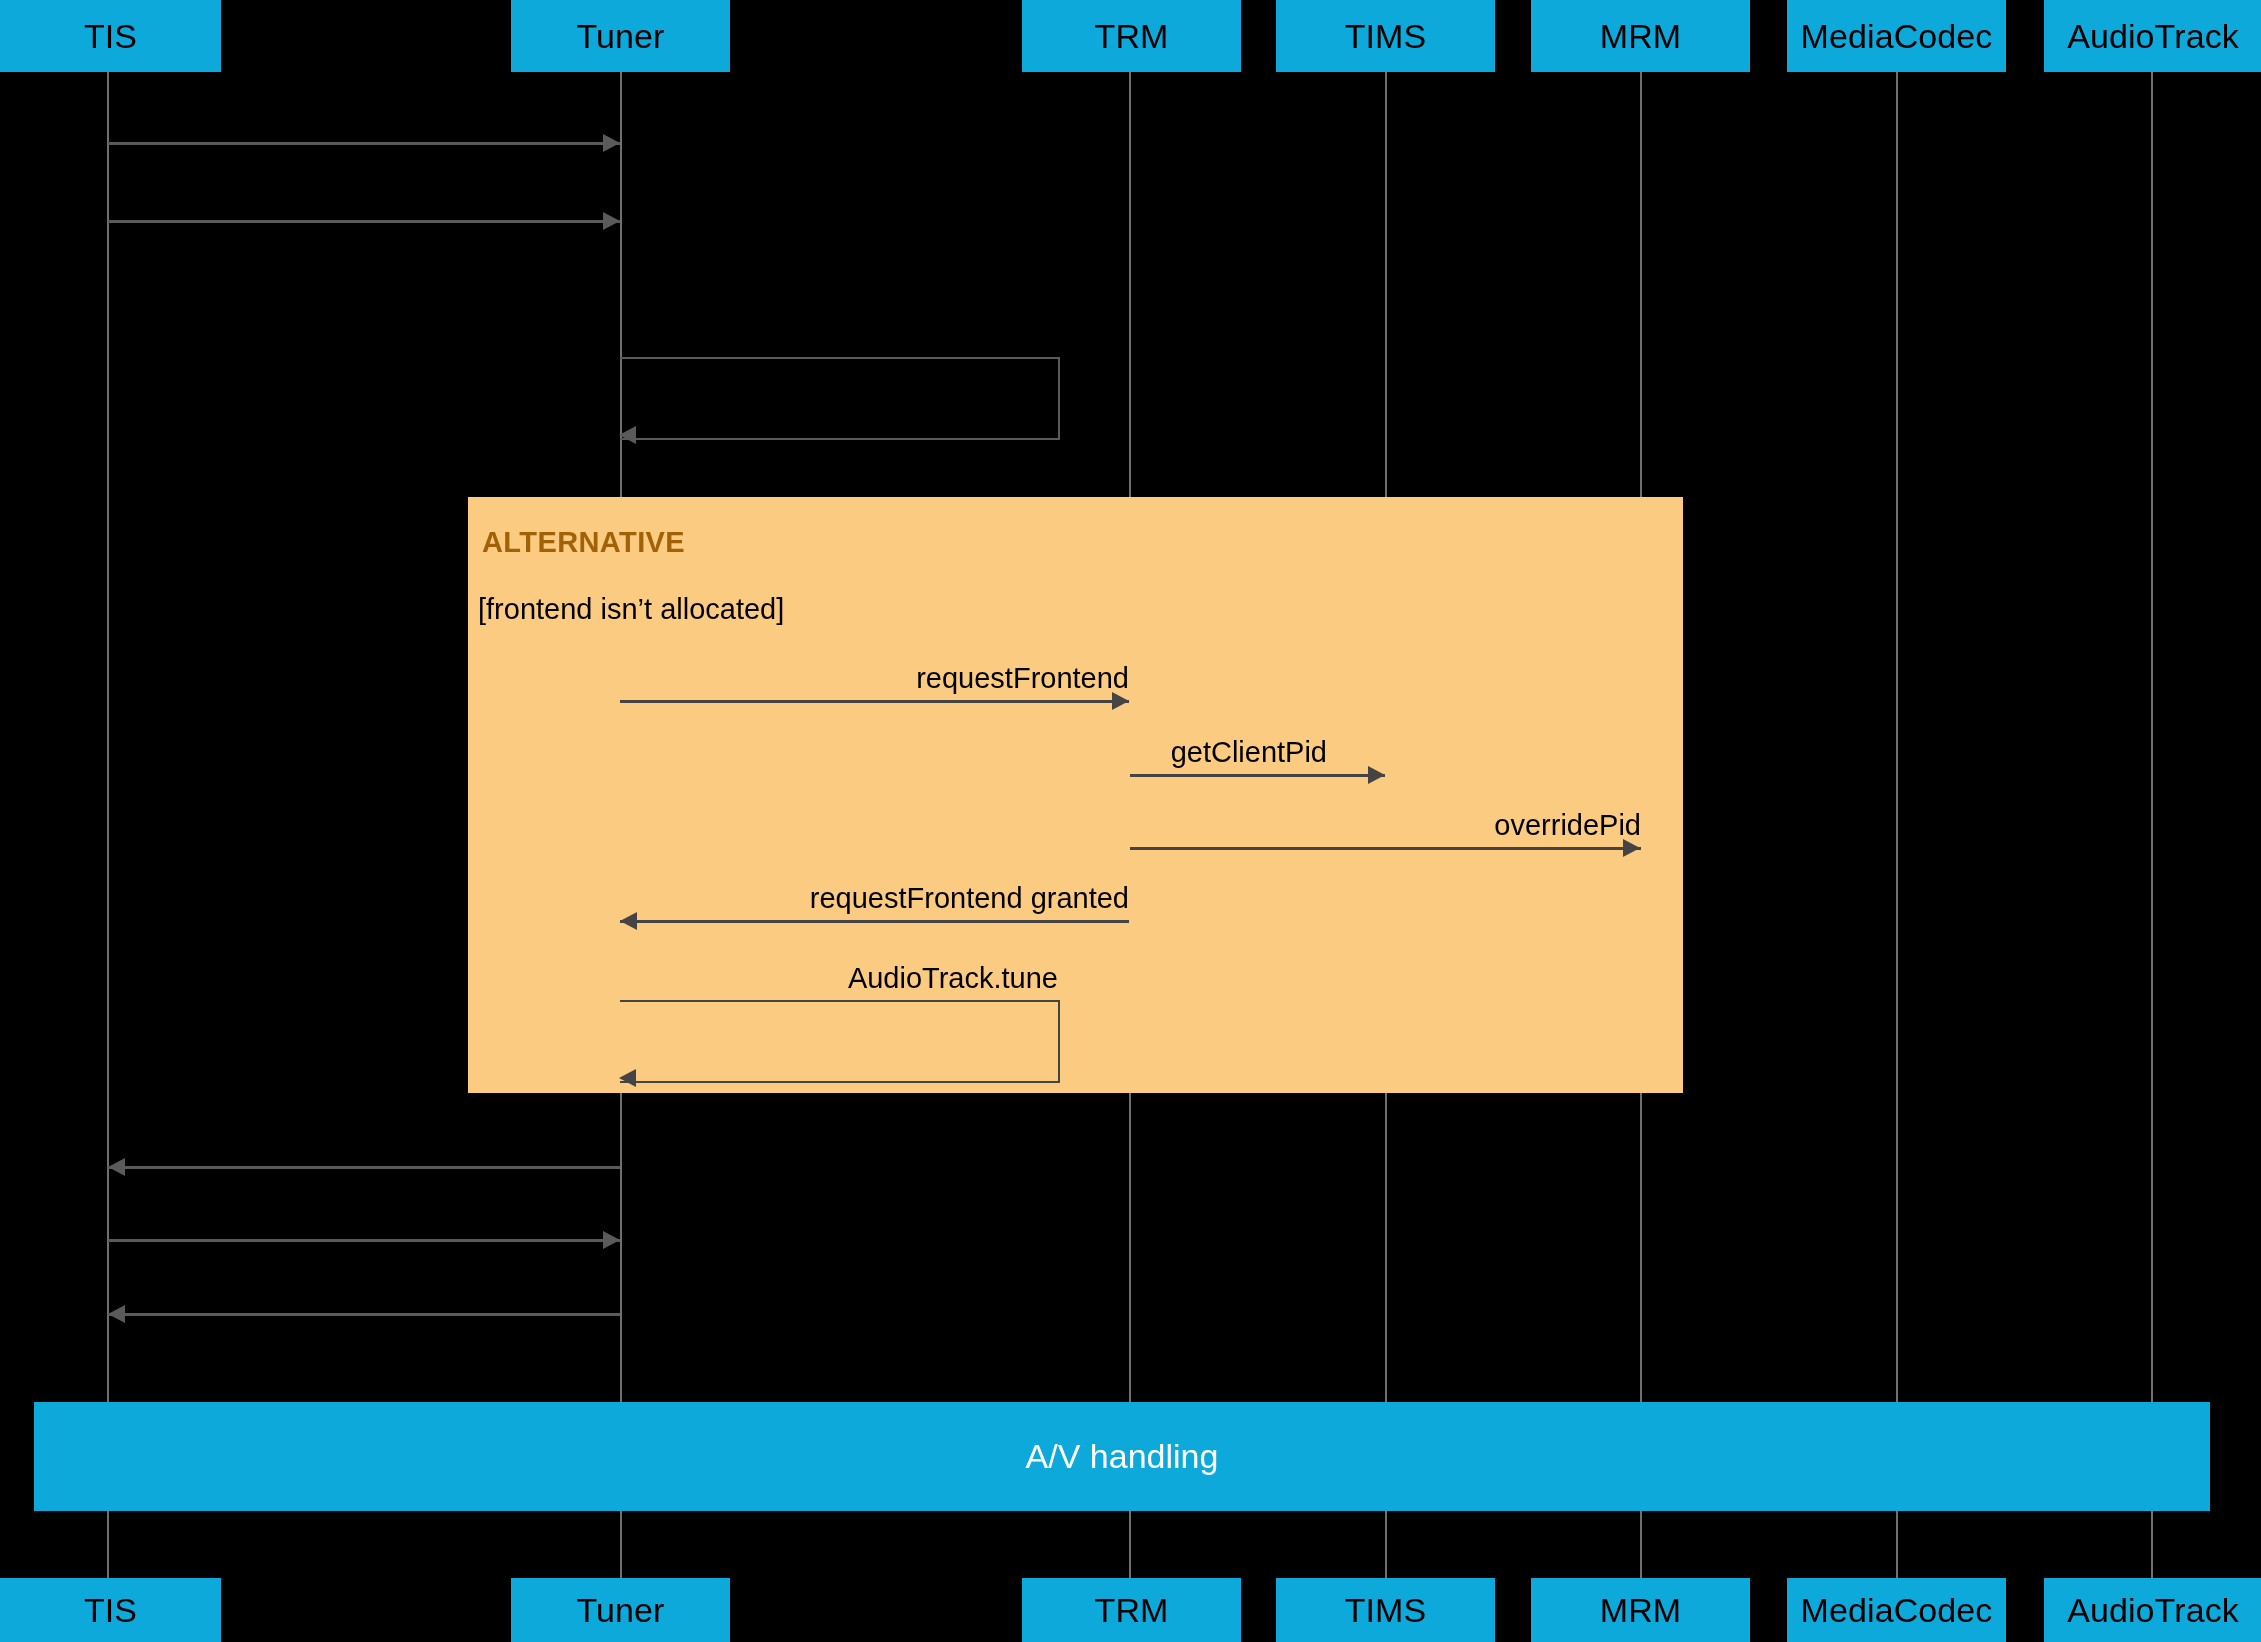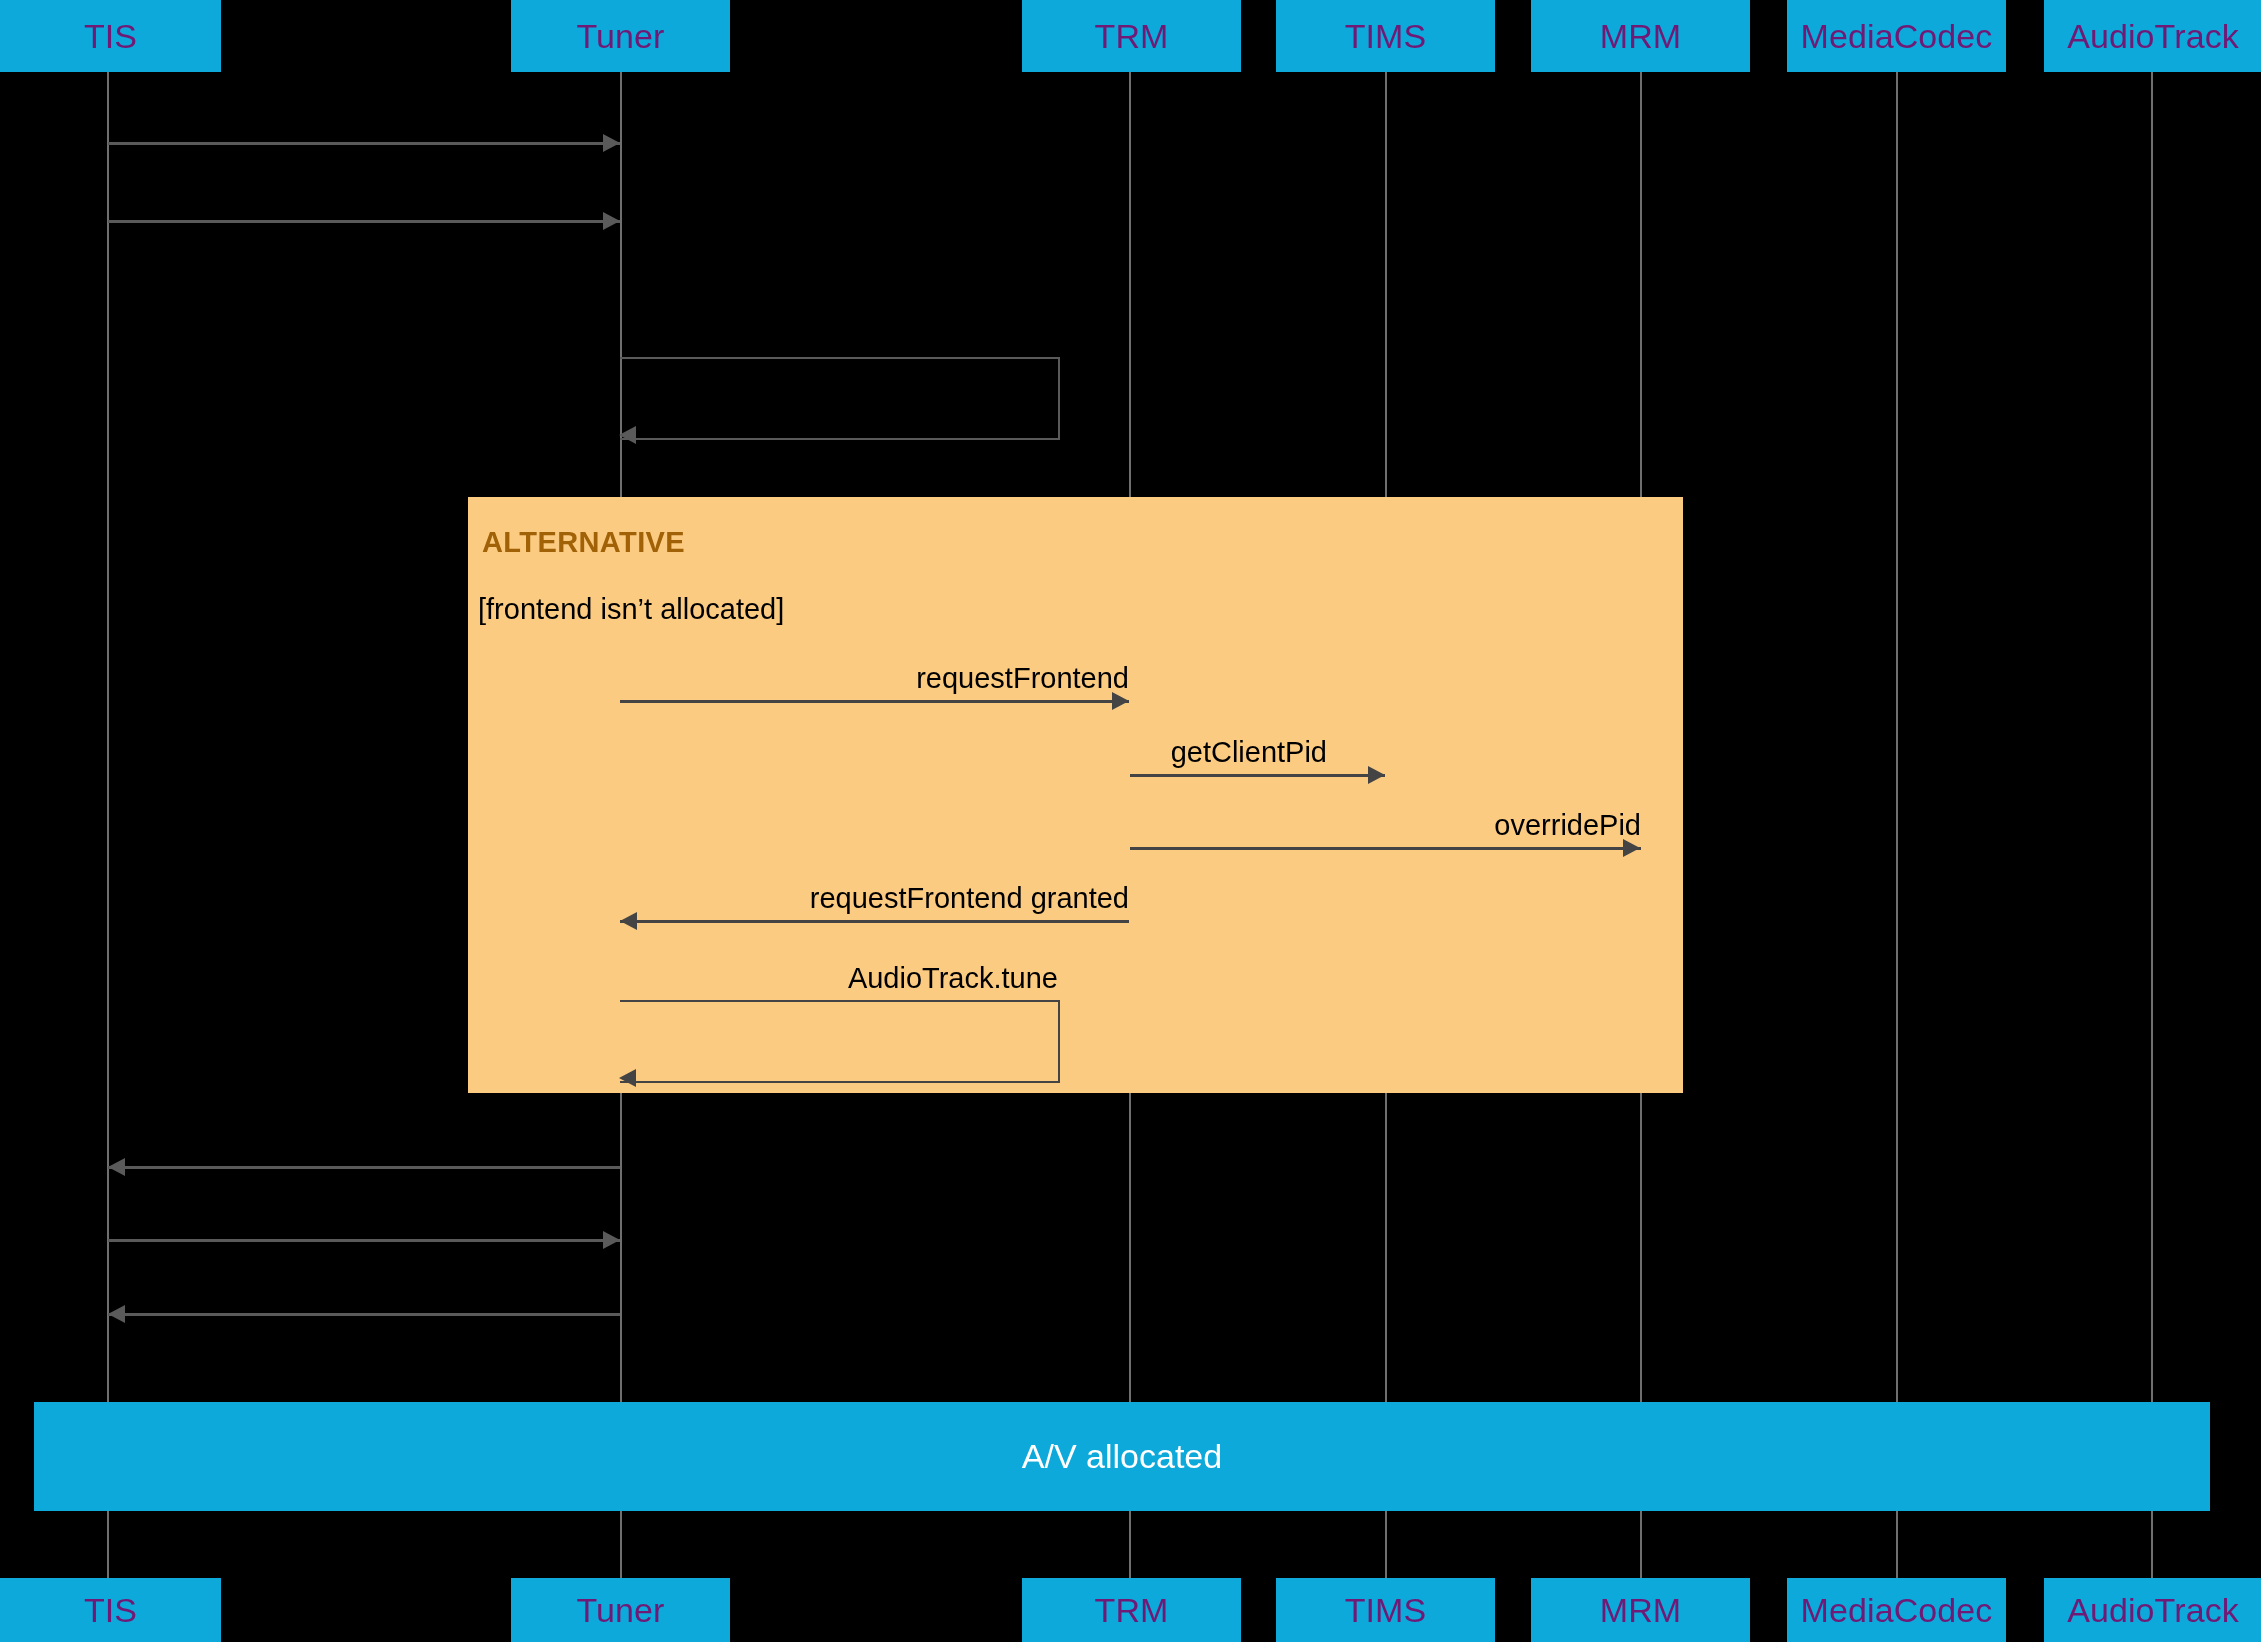--- a/index.html
+++ b/index.html
@@ -1,21 +1,21 @@
 <!DOCTYPE html>
 <html style="font-size:11.7px"><head>
 <meta charset="utf-8">
 <style>
   html,body{margin:0;padding:0;background:#000;}
   body{width:2261px;height:1642px;position:relative;overflow:hidden;
        font-family:"Liberation Sans","DejaVu Sans",sans-serif;}
   #stage{position:absolute;left:0;top:0;width:2261px;height:1642px;background:#000;}
 
   
-  .pbox{position:absolute;background:#0DA9DB;color:#701a75;display:flex;
+  .pbox{position:absolute;background:#0DA9DB;color:#000000;display:flex;
         align-items:center;justify-content:center;font-size:34px;
         letter-spacing:0.1px;line-height:1;white-space:nowrap;}
 
   
   .lifeline{position:absolute;width:2.2px;background:#6f6f6f;}
 
   
   .frag{position:absolute;background:#FCCB82;}
   .frag-title{position:absolute;font-size:29px;font-weight:bold;color:#a16207;
               letter-spacing:0.4px;white-space:nowrap;}
@@ -94,21 +94,21 @@
       <div class="arrowhead left" style="left: 619px; top: 1069px;"></div>
       <div class="msglabel" style="left: 620px; width: 438px; top: 962px;">AudioTrack.tune</div>
       <div class="msg light" style="left: 108px; top: 1166px; width: 512px;"></div>
       <div class="arrowhead left light" style="top: 1158px; left: 108px;"></div>
       <div class="msg light" style="left: 108px; top: 1239px; width: 512px;"></div>
       <div class="arrowhead right light" style="top: 1231px; left: 603px;"></div>
       <div class="msg light" style="left: 108px; top: 1313px; width: 512px;"></div>
       <div class="arrowhead left light" style="top: 1305px; left: 108px;"></div>
     </div>
 
-  <div class="refbar" id="ref-bar" style="left: 34px; top: 1402px; width: 2176px; height: 109px;">A/V allocated</div>
+  <div class="refbar" id="ref-bar" style="left: 34px; top: 1402px; width: 2176px; height: 109px;">A/V handling</div>
 
   <div id="footer-boxes">
       <div class="pbox" style="left: 0px; width: 221px; top: 1578px; height: 64px;">TIS</div>
       <div class="pbox" style="left: 511px; width: 219px; top: 1578px; height: 64px;">Tuner</div>
       <div class="pbox" style="left: 1022px; width: 219px; top: 1578px; height: 64px;">TRM</div>
       <div class="pbox" style="left: 1276px; width: 219px; top: 1578px; height: 64px;">TIMS</div>
       <div class="pbox" style="left: 1531px; width: 219px; top: 1578px; height: 64px;">MRM</div>
       <div class="pbox" style="left: 1787px; width: 219px; top: 1578px; height: 64px;">MediaCodec</div>
       <div class="pbox" style="left: 2044px; width: 218px; top: 1578px; height: 64px;">AudioTrack</div>
     </div>

